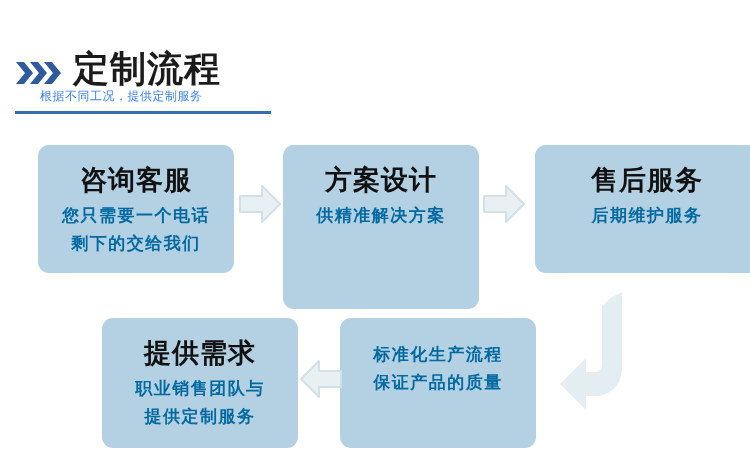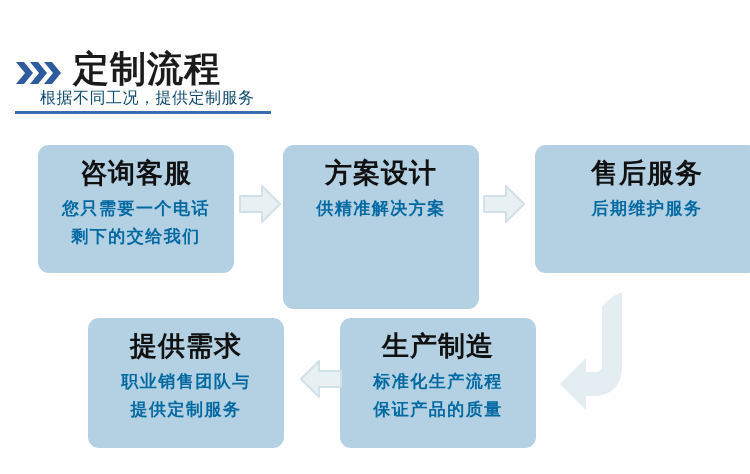--- a/index.html
+++ b/index.html
@@ -58,33 +58,33 @@
     left: 0px;
     top: 64px;
     width: 256px;
     height: 3px;
     background: #3b6cb0;
   }
   .subtitle {
     position: absolute;
     left: 40px;
     top: 88px;
-    font-size: 16px;
-    color: #0c4a6e;
+    font-size: 12px;
+    color: #3b82f6;
     white-space: nowrap;
     letter-spacing: 0.5px;
   }
 
   
   .card {
     position: absolute;
     background: #b3d1e3;
     border-radius: 11px;
     box-sizing: border-box;
-    padding-top: 11px;
+    padding-top: 18px;
     text-align: center;
     overflow: hidden;
   }
   .card-title {
     font-size: 27px;
     font-weight: 700;
     color: #111111;
     line-height: 34px;
     letter-spacing: 1px;
     white-space: nowrap;
@@ -98,21 +98,21 @@
     font-weight: 600;
     color: #0369a1;
     line-height: 28px;
     letter-spacing: 1.5px;
     white-space: nowrap;
   }
 
   #card-1 { left: 38px;  top: 145px; width: 196px; height: 128px; }
   #card-2 { left: 283px; top: 145px; width: 196px; height: 164px; }
   #card-3 { left: 535px; top: 145px; width: 224px; height: 128px; }
-  #card-4 { left: 88px; top: 318px; width: 196px; height: 130px; }
+  #card-4 { left: 102px; top: 318px; width: 196px; height: 130px; }
   #card-5 { left: 340px; top: 318px; width: 196px; height: 130px; }
 
   
   .arrow {
     position: absolute;
   }
   #arrow-1 { left: 238px; top: 183px; width: 44px; height: 42px; }
   #arrow-2 { left: 482px; top: 183px; width: 44px; height: 42px; }
   #arrow-3 { left: 299px; top: 358px; width: 44px; height: 42px; }
   #arrow-bend { left: 556px; top: 288px; width: 104px; height: 132px; }
@@ -164,21 +164,20 @@
 
   <div class="card" id="card-4">
     <div class="card-title">提供需求</div>
     <div class="card-lines">
       <div class="card-line">职业销售团队与</div>
       <div class="card-line">提供定制服务</div>
     </div>
   </div>
 
   <div class="card" id="card-5">
-    <div class="card-title">生产制造</div>
     <div class="card-lines">
       <div class="card-line">标准化生产流程</div>
       <div class="card-line">保证产品的质量</div>
     </div>
   </div>
 
   <div class="arrow" id="arrow-1">
     <svg width="44" height="42" viewBox="0 0 44 42" xmlns="http://www.w3.org/2000/svg">
       <path d="M2 13 L24 13 L24 3 L42 21 L24 39 L24 29 L2 29 Z" fill="#e8f0f3" stroke="#d2e0e7" stroke-width="2" stroke-linejoin="round"></path>
     </svg>

